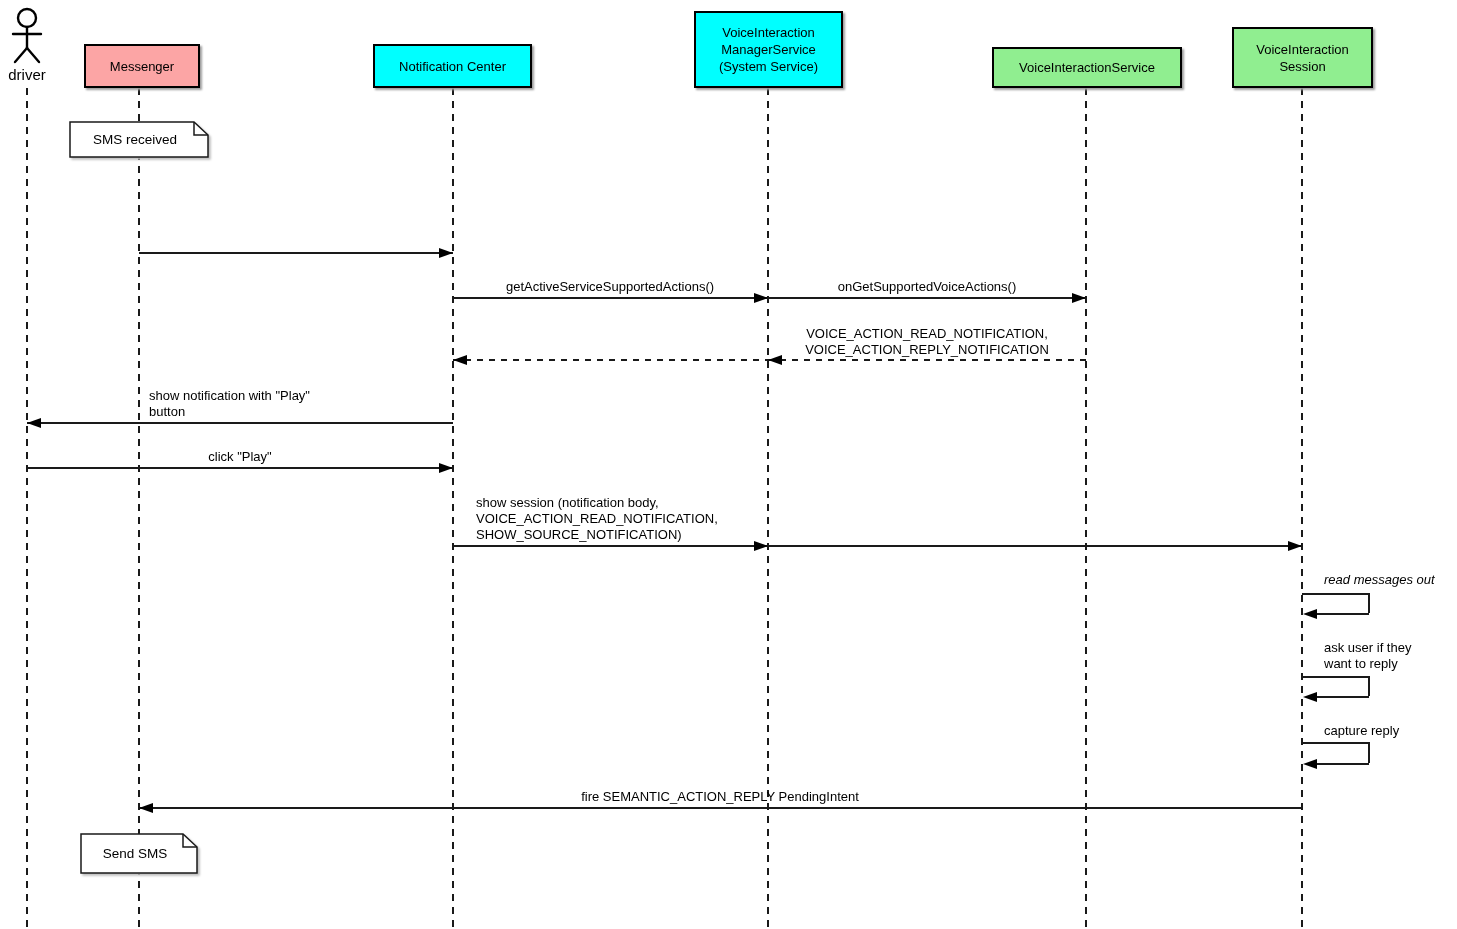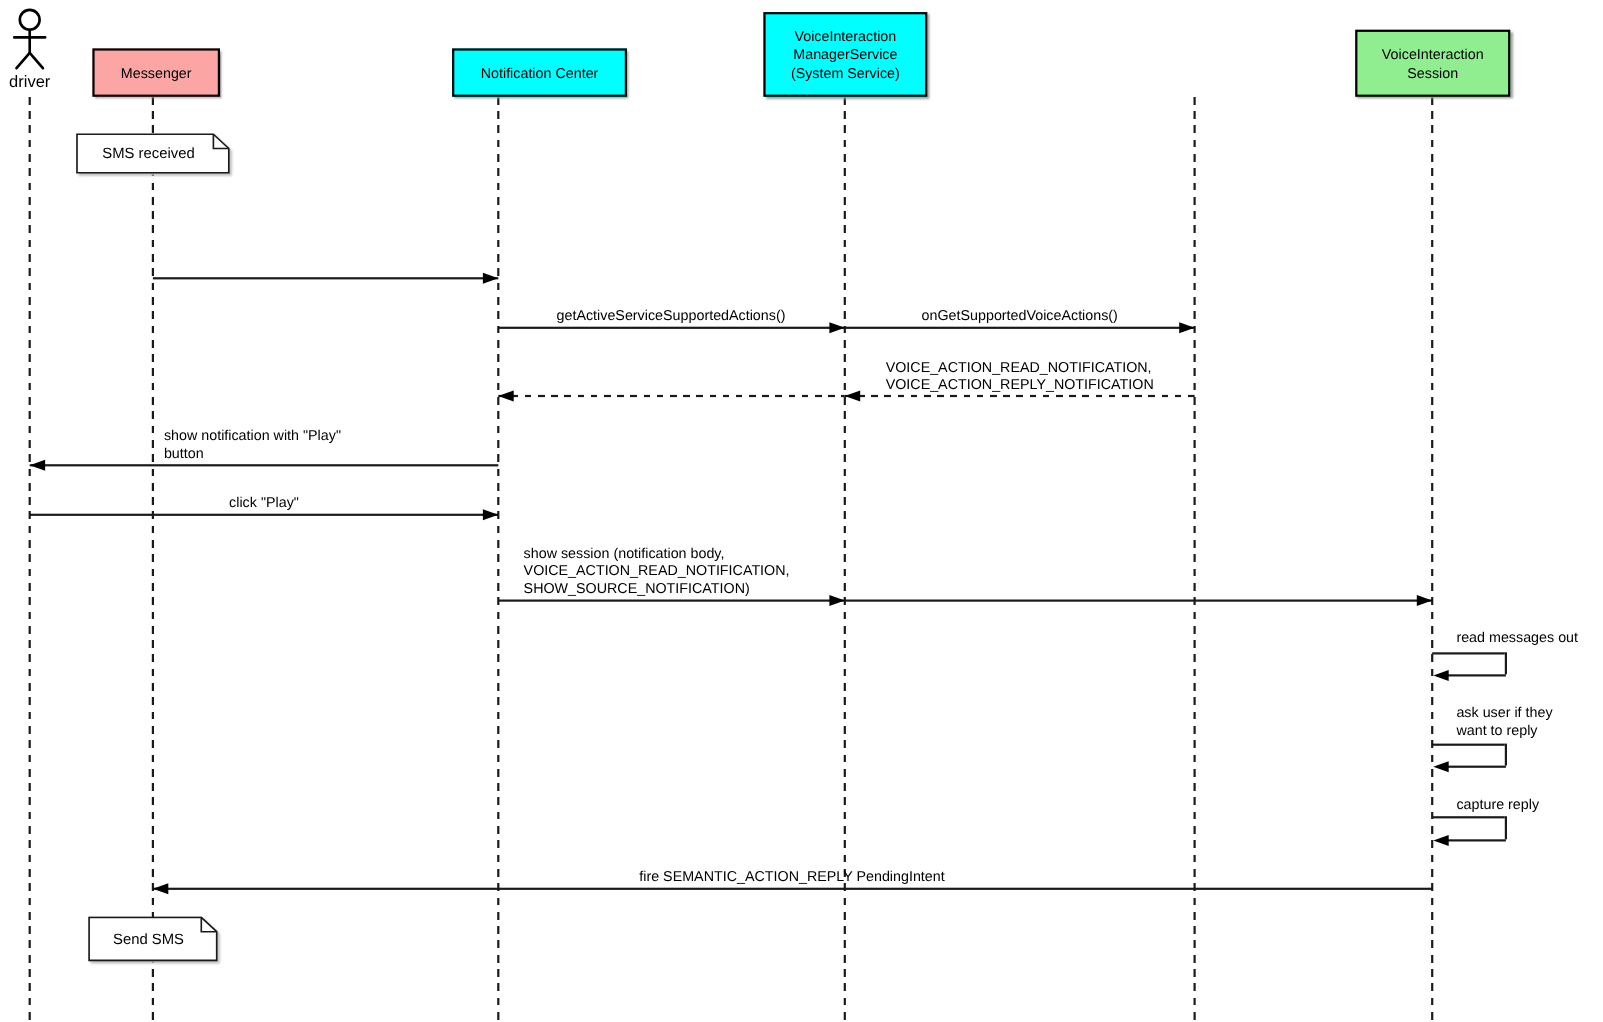--- a/index.html
+++ b/index.html
@@ -10,21 +10,21 @@
         font-size:13px;line-height:17px;text-align:right;box-sizing:border-box;}
   .lifeline{position:absolute;width:2px;
         background:repeating-linear-gradient(to bottom,#1a1a1a 0 7px,transparent 7px 13px);}
   .mline{position:absolute;height:1.6px;background:#1a1a1a;}
   .mline.dashed{background:repeating-linear-gradient(to right,#1a1a1a 0 6px,transparent 6px 12px);}
   .vline{position:absolute;width:1.6px;background:#1a1a1a;}
   .ah{position:absolute;width:0;height:0;border-top:5px solid transparent;border-bottom:5px solid transparent;}
   .ah-r{border-left:14px solid #000;}
   .ah-l{border-right:14px solid #000;}
   .mlabel{position:absolute;font-size:13px;line-height:16px;white-space:nowrap;}
-  .mlabel.center{transform:translateX(-50%);}
+  .mlabel.center{transform:translateX(-50%);text-align:center;}
   .actor-label{position:absolute;transform:translateX(-50%);font-size:15px;}
   .note-svg{position:absolute;filter:drop-shadow(2px 2px 1px #bdbdbd);}
 </style>
 </head>
 <body>
 
 <div class="stage">
     <div class="lifeline" style="left: 26px; top: 88px; height: 841px; position: absolute;"></div>
     <div class="lifeline" style="left: 138px; top: 88px; height: 841px; position: absolute;"></div>
     <div class="lifeline" style="left: 452px; top: 88px; height: 841px; position: absolute;"></div>
@@ -35,27 +35,30 @@
         <circle cx="20" cy="12" r="9" stroke="#000" stroke-width="2.4" fill="none" stroke-linecap="round"></circle>
         <line x1="20" y1="21" x2="20" y2="42" stroke="#000" stroke-width="2.4" fill="none" stroke-linecap="round"></line>
         <line x1="6" y1="28" x2="34" y2="28" stroke="#000" stroke-width="2.4" fill="none" stroke-linecap="round"></line>
         <line x1="20" y1="42" x2="8" y2="56" stroke="#000" stroke-width="2.4" fill="none" stroke-linecap="round"></line>
         <line x1="20" y1="42" x2="32" y2="56" stroke="#000" stroke-width="2.4" fill="none" stroke-linecap="round"></line>
       </svg></div>
     <div class="actor-label" style="left: 27px; top: 66px; position: absolute;">driver</div>
     <div class="pbox" style="left: 84px; top: 44px; width: 116px; height: 44px; background: #fca5a5; position: absolute;">
       <div>Messenger</div>
     </div>
-    <div class="pbox" style="left: 373px; top: 44px; width: 159px; height: 44px; background: rgb(0, 255, 255); position: absolute; margin-left: 38px;">
+    <div class="pbox" style="left: 373px; top: 44px; width: 159px; height: 44px; background: rgb(0, 255, 255); position: absolute;">
       <div>Notification Center</div>
     </div>
     <div class="pbox" style="left: 694px; top: 11px; width: 149px; height: 77px; background: rgb(0, 255, 255); position: absolute;">
       <div>VoiceInteraction</div>
       <div>ManagerService</div>
       <div>(System Service)</div>
+    </div>
+    <div class="pbox" style="left: 992px; top: 47px; width: 190px; height: 41px; background: rgb(144, 238, 144); position: absolute;">
+      <div>VoiceInteractionService</div>
     </div>
     <div class="pbox" style="left: 1232px; top: 27px; width: 141px; height: 61px; background: rgb(144, 238, 144); position: absolute;">
       <div>VoiceInteraction</div>
       <div>Session</div>
     </div>
     <svg width="141" height="38" class="note-svg" style="left: 69px; top: 121px;">
       <polygon points="1,1 125,1 139,14 139,36 1,36" fill="#ffffff" stroke="#1a1a1a" stroke-width="1.5"></polygon>
       <polyline points="125,1 125,14 139,14" fill="none" stroke="#1a1a1a" stroke-width="1.5"></polyline>
       <text x="66" y="23" text-anchor="middle" font-size="13.5" font-family="Liberation Sans, sans-serif">SMS received</text>
     </svg>
@@ -101,21 +104,21 @@
       <div>show session (notification body,</div>
       <div>VOICE_ACTION_READ_NOTIFICATION,</div>
       <div>SHOW_SOURCE_NOTIFICATION)</div>
     </div>
     <div class="mline" style="left: 768px; top: 545px; width: 534px; position: absolute;"></div>
     <div class="ah ah-r" style="left: 1288px; top: 541px; position: absolute;"></div>
     <div class="mline" style="left: 1302px; top: 593px; width: 66px; position: absolute;"></div>
     <div class="vline" style="left: 1368px; top: 593px; height: 20px; position: absolute;"></div>
     <div class="mline" style="left: 1314px; top: 613px; width: 55px; position: absolute;"></div>
     <div class="ah ah-l" style="left: 1303px; top: 609px; position: absolute;"></div>
-    <div class="mlabel" style="top: 572px; left: 1324px; position: absolute;">
+    <div class="mlabel" style="top: 572px; left: 1324px; position: absolute; font-style: italic;">
       <div>read messages out</div>
     </div>
     <div class="mline" style="left: 1302px; top: 676px; width: 66px; position: absolute;"></div>
     <div class="vline" style="left: 1368px; top: 676px; height: 20px; position: absolute;"></div>
     <div class="mline" style="left: 1314px; top: 696px; width: 55px; position: absolute;"></div>
     <div class="ah ah-l" style="left: 1303px; top: 692px; position: absolute;"></div>
     <div class="mlabel" style="top: 640px; left: 1324px; position: absolute;">
       <div>ask user if they</div>
       <div>want to reply</div>
     </div>

